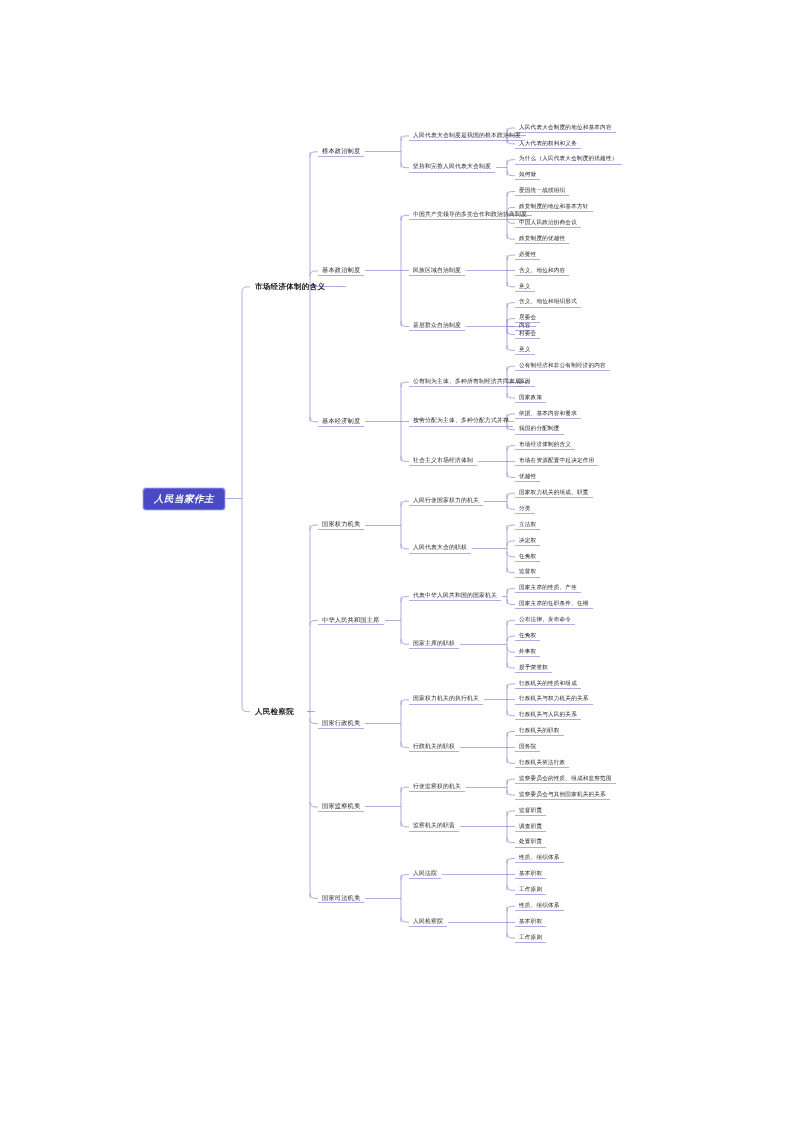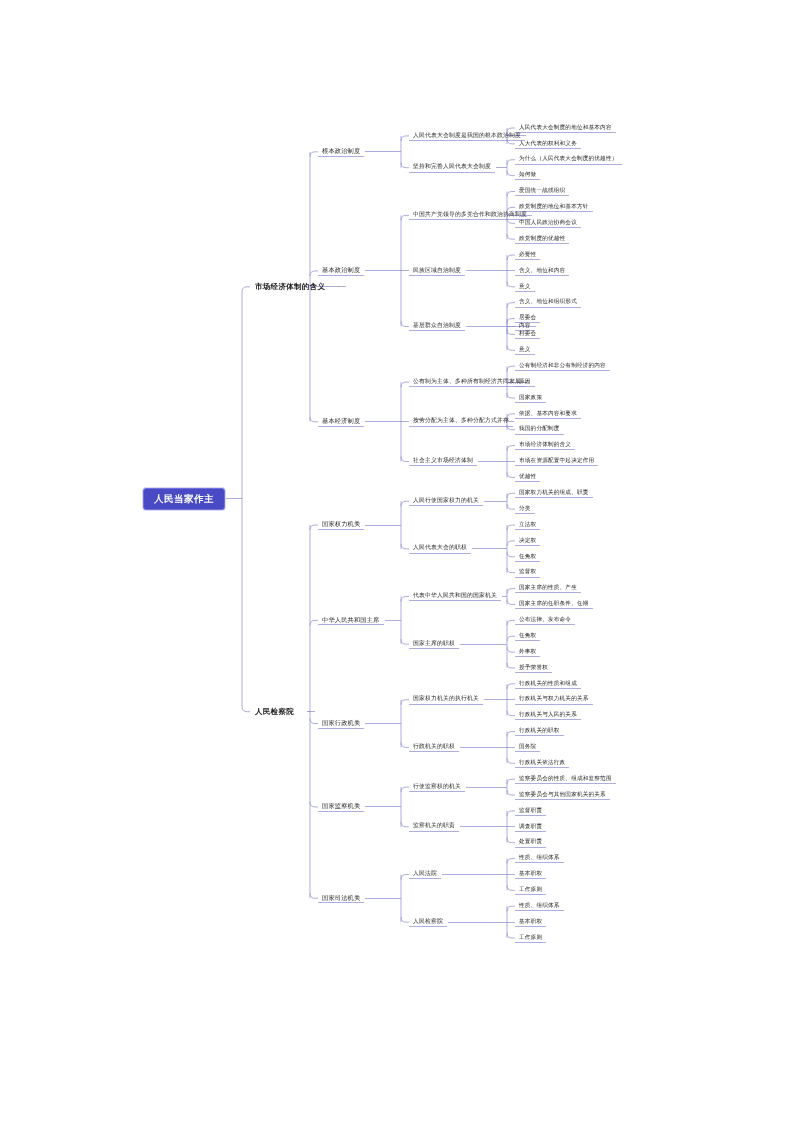--- a/index.html
+++ b/index.html
@@ -251,21 +251,21 @@
       <line x1="448" y1="922.1176470588235" x2="507" y2="922.1176470588235" stroke="#8b8bd0" stroke-width="0.7" shape-rendering="crispEdges"></line>
       <path d="M 507 906.235294117647 L 507 938" fill="none" stroke="#8b8bd0" stroke-width="0.7"></path>
       <path d="M 507 911.235294117647 Q 507 906.235294117647 512 906.235294117647 L 515 906.235294117647" fill="none" stroke="#8b8bd0" stroke-width="0.7"></path>
       <line x1="515" y1="910.5352941176469" x2="564" y2="910.5352941176469" stroke="#8b8bd0" stroke-width="0.7" shape-rendering="crispEdges"></line>
       <line x1="507" y1="922.1176470588235" x2="515" y2="922.1176470588235" stroke="#8b8bd0" stroke-width="0.7" shape-rendering="crispEdges"></line>
       <line x1="515" y1="926.4176470588235" x2="546" y2="926.4176470588235" stroke="#8b8bd0" stroke-width="0.7" shape-rendering="crispEdges"></line>
       <path d="M 507 933 Q 507 938 512 938 L 515 938" fill="none" stroke="#8b8bd0" stroke-width="0.7"></path>
       <line x1="515" y1="942.3" x2="546" y2="942.3" stroke="#8b8bd0" stroke-width="0.7" shape-rendering="crispEdges"></line>
     </svg>
   <div id="nodes">
-      <div class="node n-root" style="left: 143px; top: 488px;">人民当家作主</div>
+      <div class="node n-root" style="left: 143px; top: 488px; font-style: italic;">人民当家作主</div>
       <div class="node n-l1" style="left: 252px; top: 281.074px;">市场经济体制的含义</div>
       <div class="node n-l2" style="left: 320px; top: 146.724px;">根本政治制度</div>
       <div class="node n-l3" style="left: 411px; top: 131.041px;">人民代表大会制度是我国的根本政治制度</div>
       <div class="node n-l4" style="left: 517px; top: 123.2px;">人民代表大会制度的地位和基本内容</div>
       <div class="node n-l4" style="left: 517px; top: 139.082px;">人大代表的权利和义务</div>
       <div class="node n-l3" style="left: 411px; top: 162.806px;">坚持和完善人民代表大会制度</div>
       <div class="node n-l4" style="left: 517px; top: 154.965px;">为什么（人民代表大会制度的优越性）</div>
       <div class="node n-l4" style="left: 517px; top: 170.847px;">如何做</div>
       <div class="node n-l2" style="left: 320px; top: 265.841px;">基本政治制度</div>
       <div class="node n-l3" style="left: 411px; top: 210.453px;">中国共产党领导的多党合作和政治协商制度</div>

